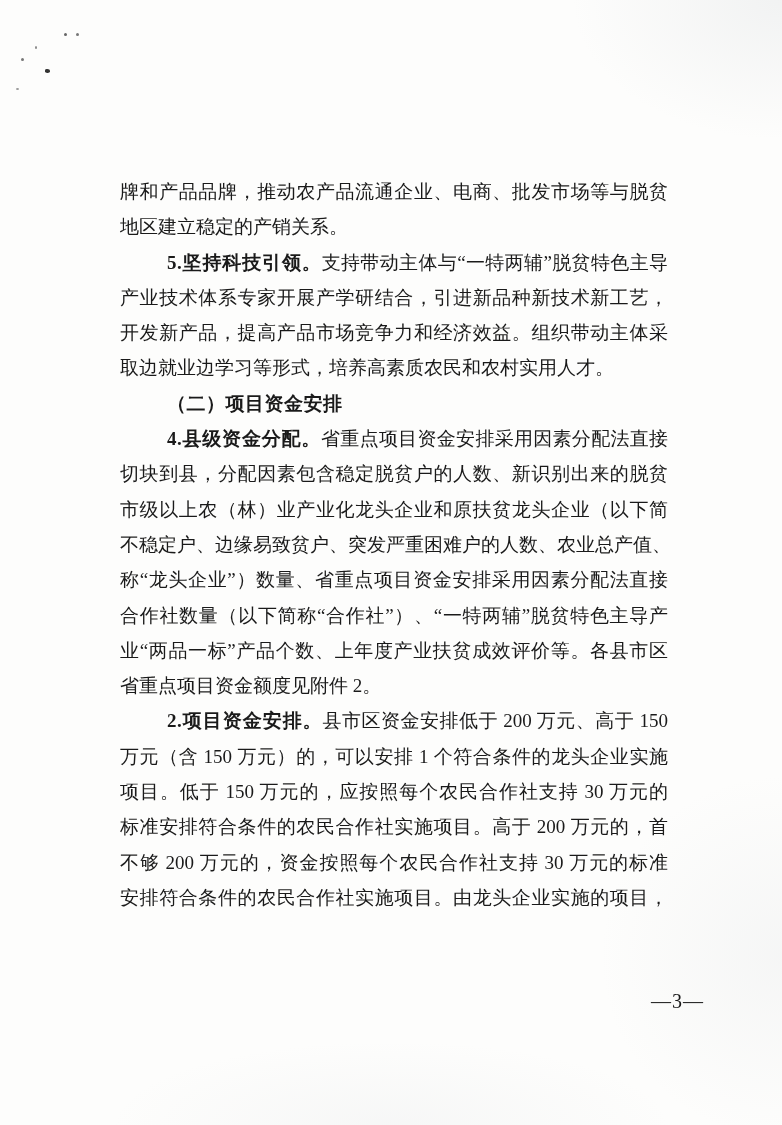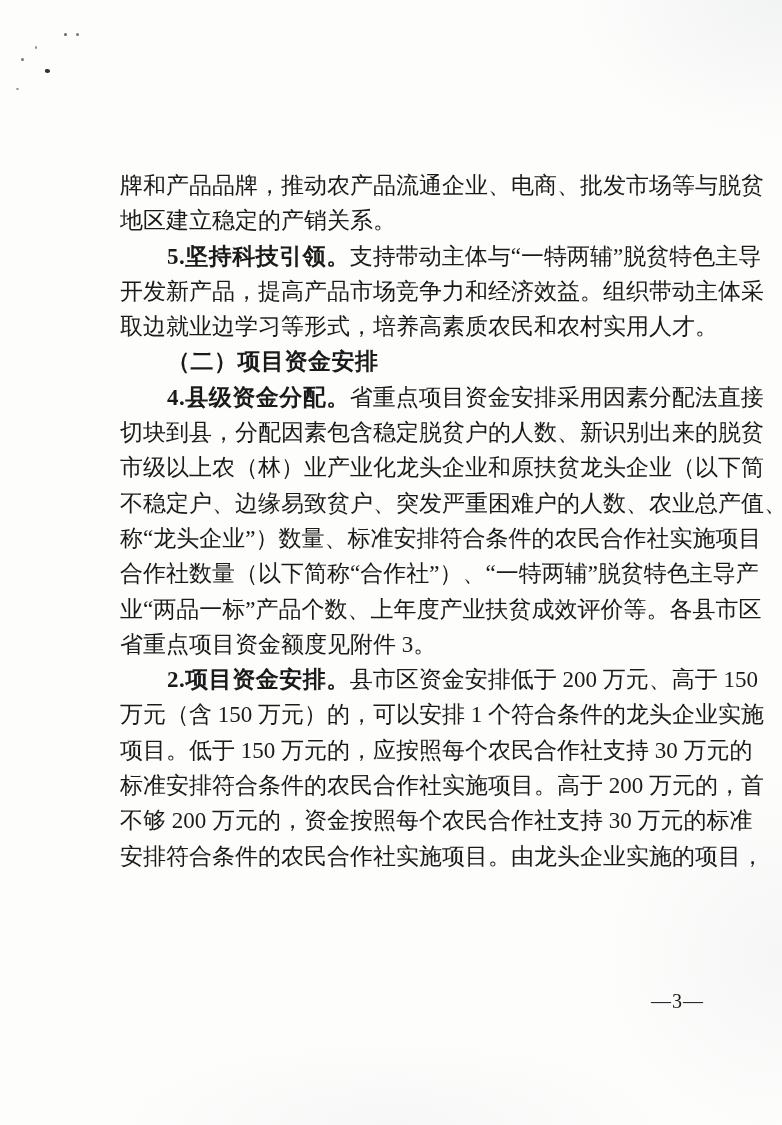--- a/index.html
+++ b/index.html
@@ -17,23 +17,23 @@
       radial-gradient(ellipse 260px 260px at 100% 85%, rgba(190,195,200,0.12), rgba(190,195,200,0) 70%),
       radial-gradient(ellipse 400px 120px at 50% 100%, rgba(190,195,200,0.10), rgba(190,195,200,0) 70%),
       #fdfdfc;
     overflow: hidden;
     font-family: "Liberation Serif", "DejaVu Serif", serif;
     color: #1a1a1a;
   }
   .text-block {
     position: absolute;
     left: 120px;
-    top: 168px;
+    top: 174px;
     width: 548px;
-    font-size: 23px;
+    font-size: 19px;
   }
   .line {
     height: 35.3px;
     line-height: 35.3px;
     white-space: nowrap;
     text-align: justify;
     text-align-last: justify;
     overflow: visible;
   }
   .line.end {
@@ -76,31 +76,32 @@
   <span class="speckle sp2"></span>
   <span class="speckle sp3"></span>
   <span class="speckle sp4"></span>
   <span class="speckle sp5"></span>
   <span class="speckle sp6"></span>
 
   <div class="text-block">
       <div class="line">牌和产品品牌，推动农产品流通企业、电商、批发市场等与脱贫</div>
       <div class="line end">地区建立稳定的产销关系。</div>
       <div class="line indent"><b>5.坚持科技引领。</b>支持带动主体与“一特两辅”脱贫特色主导</div>
+      <div class="line">产业技术体系专家开展产学研结合，引进新品种新技术新工艺，</div>
       <div class="line">开发新产品，提高产品市场竞争力和经济效益。组织带动主体采</div>
       <div class="line end">取边就业边学习等形式，培养高素质农民和农村实用人才。</div>
       <div class="line indent end"><b>（二）项目资金安排</b></div>
       <div class="line indent"><b>4.县级资金分配。</b>省重点项目资金安排采用因素分配法直接</div>
       <div class="line">切块到县，分配因素包含稳定脱贫户的人数、新识别出来的脱贫</div>
       <div class="line">市级以上农（林）业产业化龙头企业和原扶贫龙头企业（以下简</div>
       <div class="line">不稳定户、边缘易致贫户、突发严重困难户的人数、农业总产值、</div>
-      <div class="line">称“龙头企业”）数量、标准安排符合条件的农民合作社实施项目</div>
+      <div class="line">称“龙头企业”）数量、省重点项目资金安排采用因素分配法直接</div>
       <div class="line">合作社数量（以下简称“合作社”）、“一特两辅”脱贫特色主导产</div>
       <div class="line">业“两品一标”产品个数、上年度产业扶贫成效评价等。各县市区</div>
-      <div class="line end">省重点项目资金额度见附件 3。</div>
+      <div class="line end">省重点项目资金额度见附件 2。</div>
       <div class="line indent"><b>2.项目资金安排。</b>县市区资金安排低于 200 万元、高于 150</div>
       <div class="line">万元（含 150 万元）的，可以安排 1 个符合条件的龙头企业实施</div>
       <div class="line">项目。低于 150 万元的，应按照每个农民合作社支持 30 万元的</div>
       <div class="line">标准安排符合条件的农民合作社实施项目。高于 200 万元的，首</div>
       <div class="line">不够 200 万元的，资金按照每个农民合作社支持 30 万元的标准</div>
       <div class="line">安排符合条件的农民合作社实施项目。由龙头企业实施的项目，</div>
     </div>
 
   <div class="page-number">—3—</div>
 </div>

